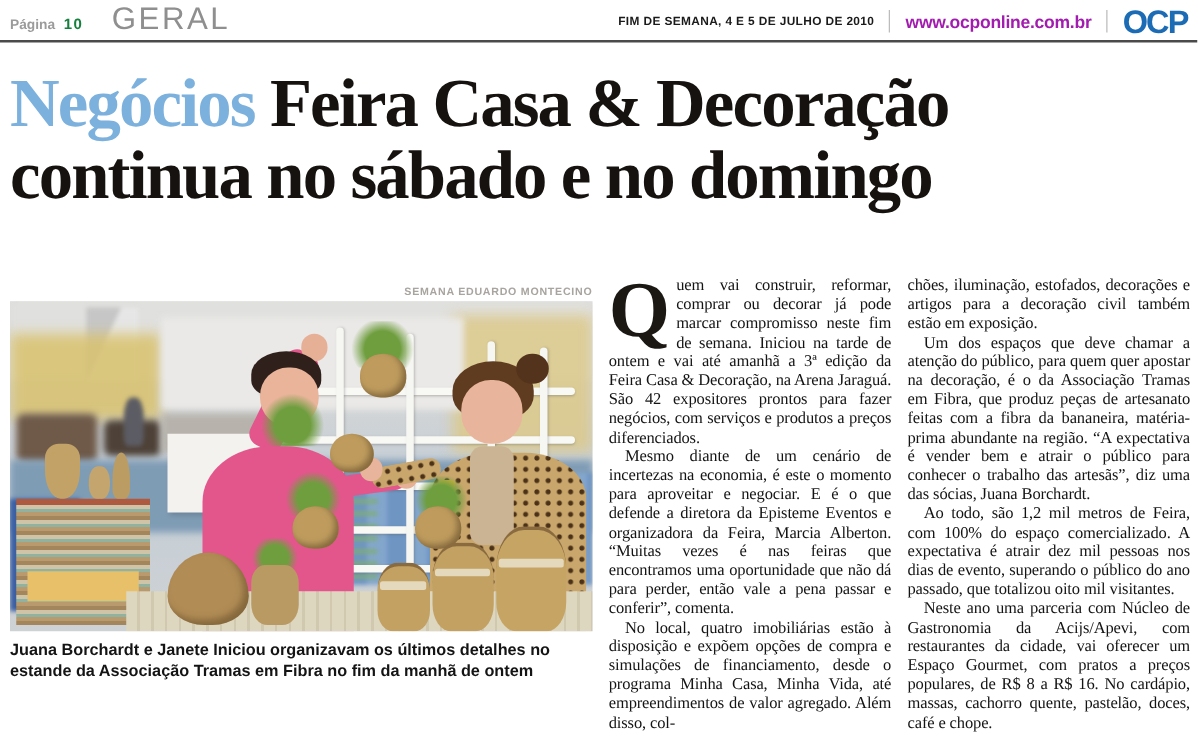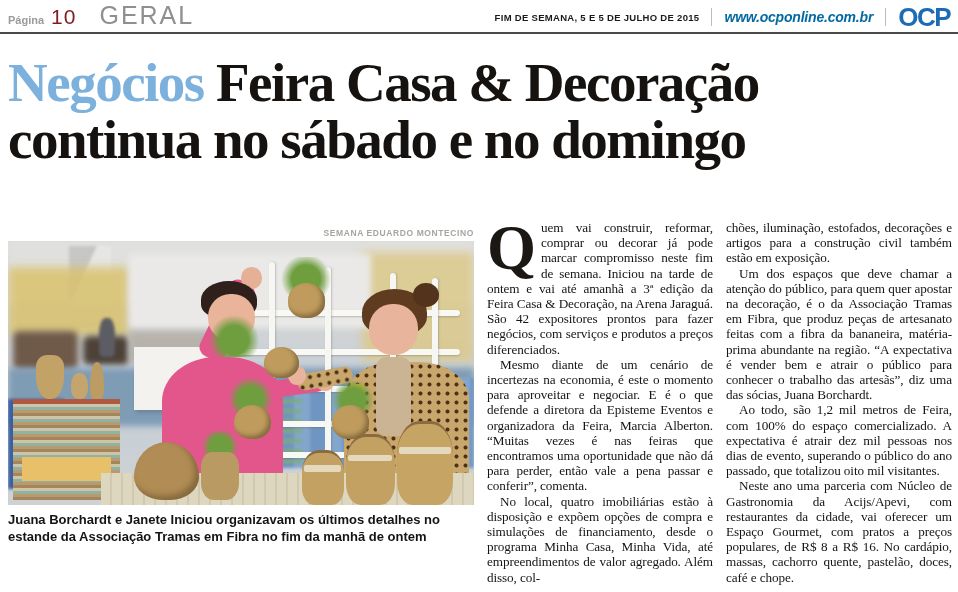--- a/index.html
+++ b/index.html
@@ -5,26 +5,26 @@
   * { margin:0; padding:0; box-sizing:border-box; }
   html,body { background:#ffffff; }
   body { width:958px; height:592px; position:relative; overflow:hidden;
          font-family:"Liberation Sans", sans-serif; color:#1a1a1a; }
 
   
   .masthead { position:absolute; top:2px; left:8px; right:8px; height:28px;
               display:flex; justify-content:space-between; align-items:flex-end; }
   .mast-left { display:flex; align-items:baseline; gap:7px; }
   .page-label { font-size:11px; font-weight:bold; color:#9b9b9b; }
-  .page-number { font-size:21px; font-weight:normal; color:#7f1d1d; letter-spacing:1px; }
+  .page-number { font-size:12px; font-weight:bold; color:#15803d; letter-spacing:1px; }
   .section-name { font-size:25px; font-weight:400; color:#8f8f8f; letter-spacing:2px; margin-left:16px; }
   .mast-right { display:flex; align-items:center; gap:12px; padding-bottom:2px; }
   .edition-date { font-size:9.5px; font-weight:bold; color:#1a1a1a; letter-spacing:.3px; }
   .vdiv { width:1px; height:18px; background:#bcbcbc; }
-  .site-url { font-size:14px; font-weight:bold; color:#0369a1; letter-spacing:-.2px;font-style:italic; }
+  .site-url { font-size:14px; font-weight:bold; color:#a21caf; letter-spacing:-.2px; }
   .brand-logo { font-size:26px; font-weight:bold; color:#1c6cb5; letter-spacing:-1.5px;
                 line-height:22px; }
   .mast-rule { position:absolute; top:32px; left:0; right:0; height:2px; background:#4a4a4a; }
 
   
   .headline { position:absolute; top:54px; left:8px; width:944px;
               font-family:"Liberation Serif", serif; font-weight:bold;
               font-size:55px; line-height:57px; letter-spacing:-1.5px; color:#16120f; }
   .headline .kicker { color:#7cb1dd; }
 
@@ -64,21 +64,21 @@
 </head>
 <body>
 
 <header class="masthead">
   <div class="mast-left">
     <span class="page-label">Página</span>
     <span class="page-number">10</span>
     <span class="section-name">GERAL</span>
   </div>
   <div class="mast-right">
-    <span class="edition-date">FIM DE SEMANA, 5 E 5 DE JULHO DE 2015</span>
+    <span class="edition-date">FIM DE SEMANA, 4 E 5 DE JULHO DE 2010</span>
     <span class="vdiv"></span>
     <span class="site-url">www.ocponline.com.br</span>
     <span class="vdiv"></span>
     <span class="brand-logo">OCP</span>
   </div>
 </header>
 <div class="mast-rule"></div>
 
 <h1 class="headline"><span class="kicker">Negócios</span> <span>Feira Casa &amp; Decoração continua no sábado e no domingo</span></h1>
 
@@ -161,18 +161,18 @@
     <p class="caption">Juana Borchardt e Janete Iniciou organizavam os últimos detalhes no estande da Associação Tramas em Fibra no fim da manhã de ontem</p>
   </div>
 
   <div class="col2 body-copy">
     <p><span class="dropcap">Q</span><span>uem vai construir, reformar, comprar ou decorar já pode marcar compromisso neste fim de semana. Iniciou na tarde de ontem e vai até amanhã a 3ª edição da Feira Casa &amp; Decoração, na Arena Jaraguá. São 42 expositores prontos para fazer negócios, com serviços e produtos a preços diferenciados.</span></p>
     <p class="indent">Mesmo diante de um cenário de incertezas na economia, é este o momento para aproveitar e negociar. E é o que defende a diretora da Episteme Eventos e organizadora da Feira, Marcia Alberton. “Muitas vezes é nas feiras que encontramos uma oportunidade que não dá para perder, então vale a pena passar e conferir”, comenta.</p>
     <p class="indent">No local, quatro imobiliárias estão à disposição e expõem opções de compra e simulações de financiamento, desde o programa Minha Casa, Minha Vida, até empreendimentos de valor agregado. Além disso, col-</p>
   </div>
 
   <div class="col3 body-copy">
-    <p>chões, iluminação, estofados, decorações e artigos para a construção civil também estão em exposição.</p>
+    <p>chões, iluminação, estofados, decorações e artigos para a decoração civil também estão em exposição.</p>
     <p class="indent">Um dos espaços que deve chamar a atenção do público, para quem quer apostar na decoração, é o da Associação Tramas em Fibra, que produz peças de artesanato feitas com a fibra da bananeira, matéria-prima abundante na região. “A expectativa é vender bem e atrair o público para conhecer o trabalho das artesãs”, diz uma das sócias, Juana Borchardt.</p>
     <p class="indent">Ao todo, são 1,2 mil metros de Feira, com 100% do espaço comercializado. A expectativa é atrair dez mil pessoas nos dias de evento, superando o público do ano passado, que totalizou oito mil visitantes.</p>
     <p class="indent">Neste ano uma parceria com Núcleo de Gastronomia da Acijs/Apevi, com restaurantes da cidade, vai oferecer um Espaço Gourmet, com pratos a preços populares, de R$ 8 a R$ 16. No cardápio, massas, cachorro quente, pastelão, doces, café e chope.</p>
   </div>
 </div>
 
 </body></html>

